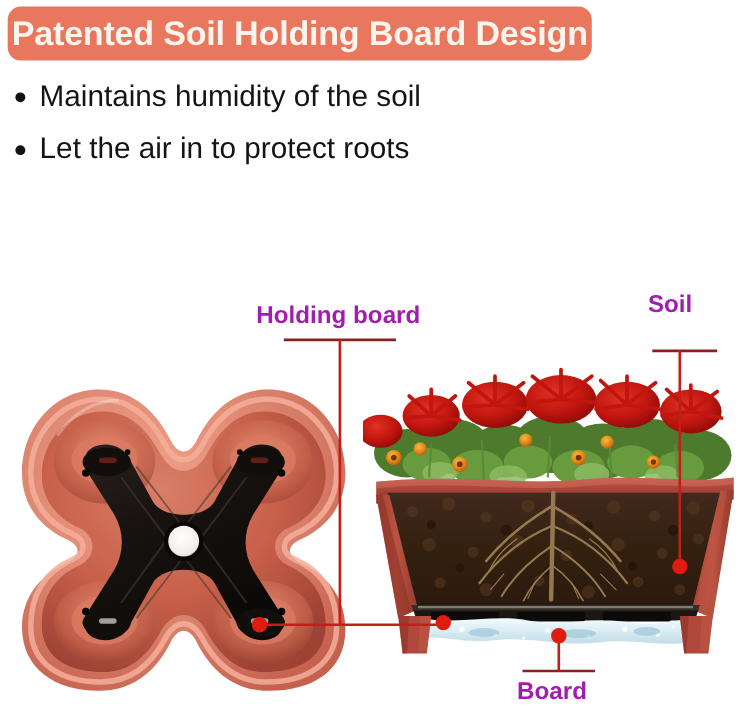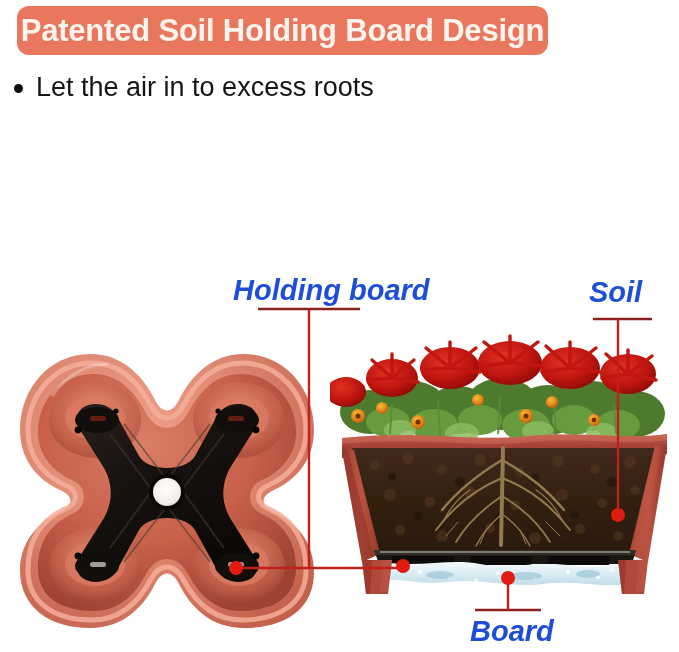--- a/index.html
+++ b/index.html
@@ -26,21 +26,20 @@
     position: absolute;
     left: 7px;
     top: 6px;
     width: 531px;
     height: 49px;
     background: #E8775E;
     border-radius: 12px;
     display: flex;
     align-items: center;
     justify-content: center;
-    margin-left: 10px;
   }
   .banner-title {
     color: #FDF4EE;
     font-size: 31px;
     font-weight: bold;
     letter-spacing: -0.2px;
     white-space: nowrap;
     line-height: 1;
   }
 
@@ -68,28 +67,27 @@
   .bullet-text {
     font-size: 27px;
     color: #141414;
     line-height: 34px;
     white-space: nowrap;
   }
 
   
   .callout-label {
     position: absolute;
-    font-size: 29px;
+    font-size: 22px;
     font-weight: bold;
-    color: #1d4ed8;
+    color: #a21caf;
     white-space: nowrap;
-    font-style: italic;
   }
   #label-holding-board { left: 233px; top: 274px; }
-  #label-soil          { left: 589px; top: 276px; }
+  #label-soil          { left: 589px; top: 264px; }
   #label-water         { left: 470px; top: 615px; }
 
   
   #leaders {
     position: absolute;
     left: 0; top: 0;
     width: 679px; height: 652px;
     pointer-events: none;
     z-index: 40;
   }
@@ -119,21 +117,25 @@
 
 <div id="infographic">
 
   <div class="banner">
     <div class="banner-title">Patented Soil Holding Board Design</div>
   </div>
 
   <div class="bullets">
     <div class="bullet-row">
       <span class="bullet-dot"></span>
-      <span class="bullet-text">Let the air in to excess roots</span>
+      <span class="bullet-text">Maintains humidity of the soil</span>
+    </div>
+    <div class="bullet-row">
+      <span class="bullet-dot"></span>
+      <span class="bullet-text">Let the air in to protect roots</span>
     </div>
   </div>
 
   <svg class="pot-top" viewBox="0 0 310 285">
     <defs>
       <radialGradient id="potOuter" cx="40%" cy="32%" r="78%">
         <stop offset="0%" stop-color="#F0A18C"></stop>
         <stop offset="45%" stop-color="#E08B75"></stop>
         <stop offset="100%" stop-color="#C4614D"></stop>
       </radialGradient>

